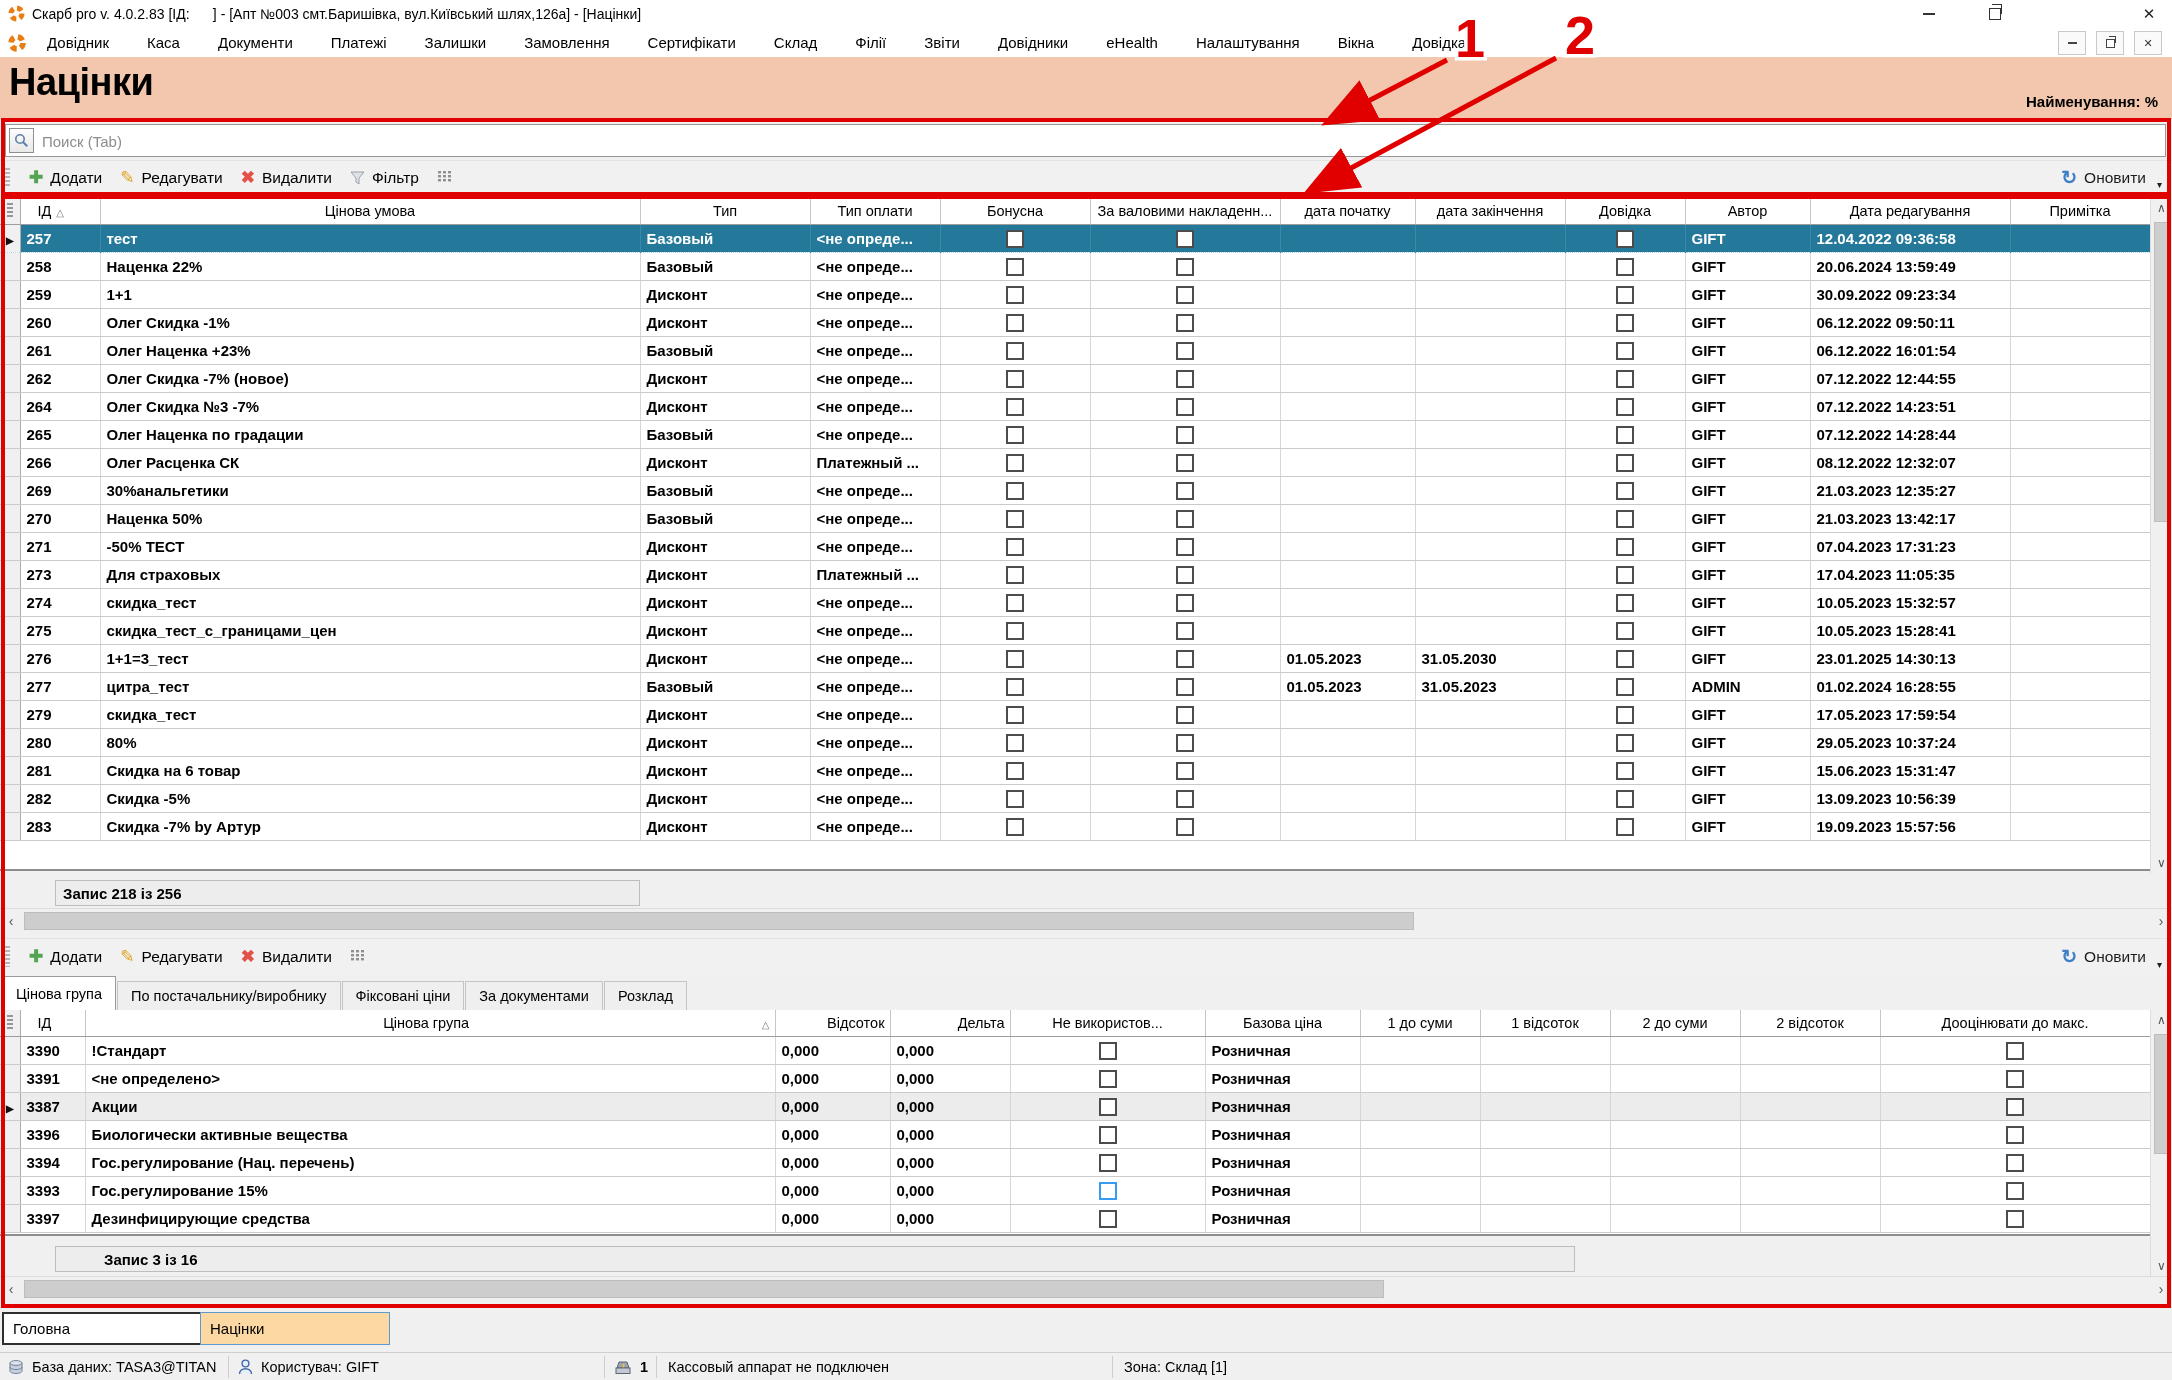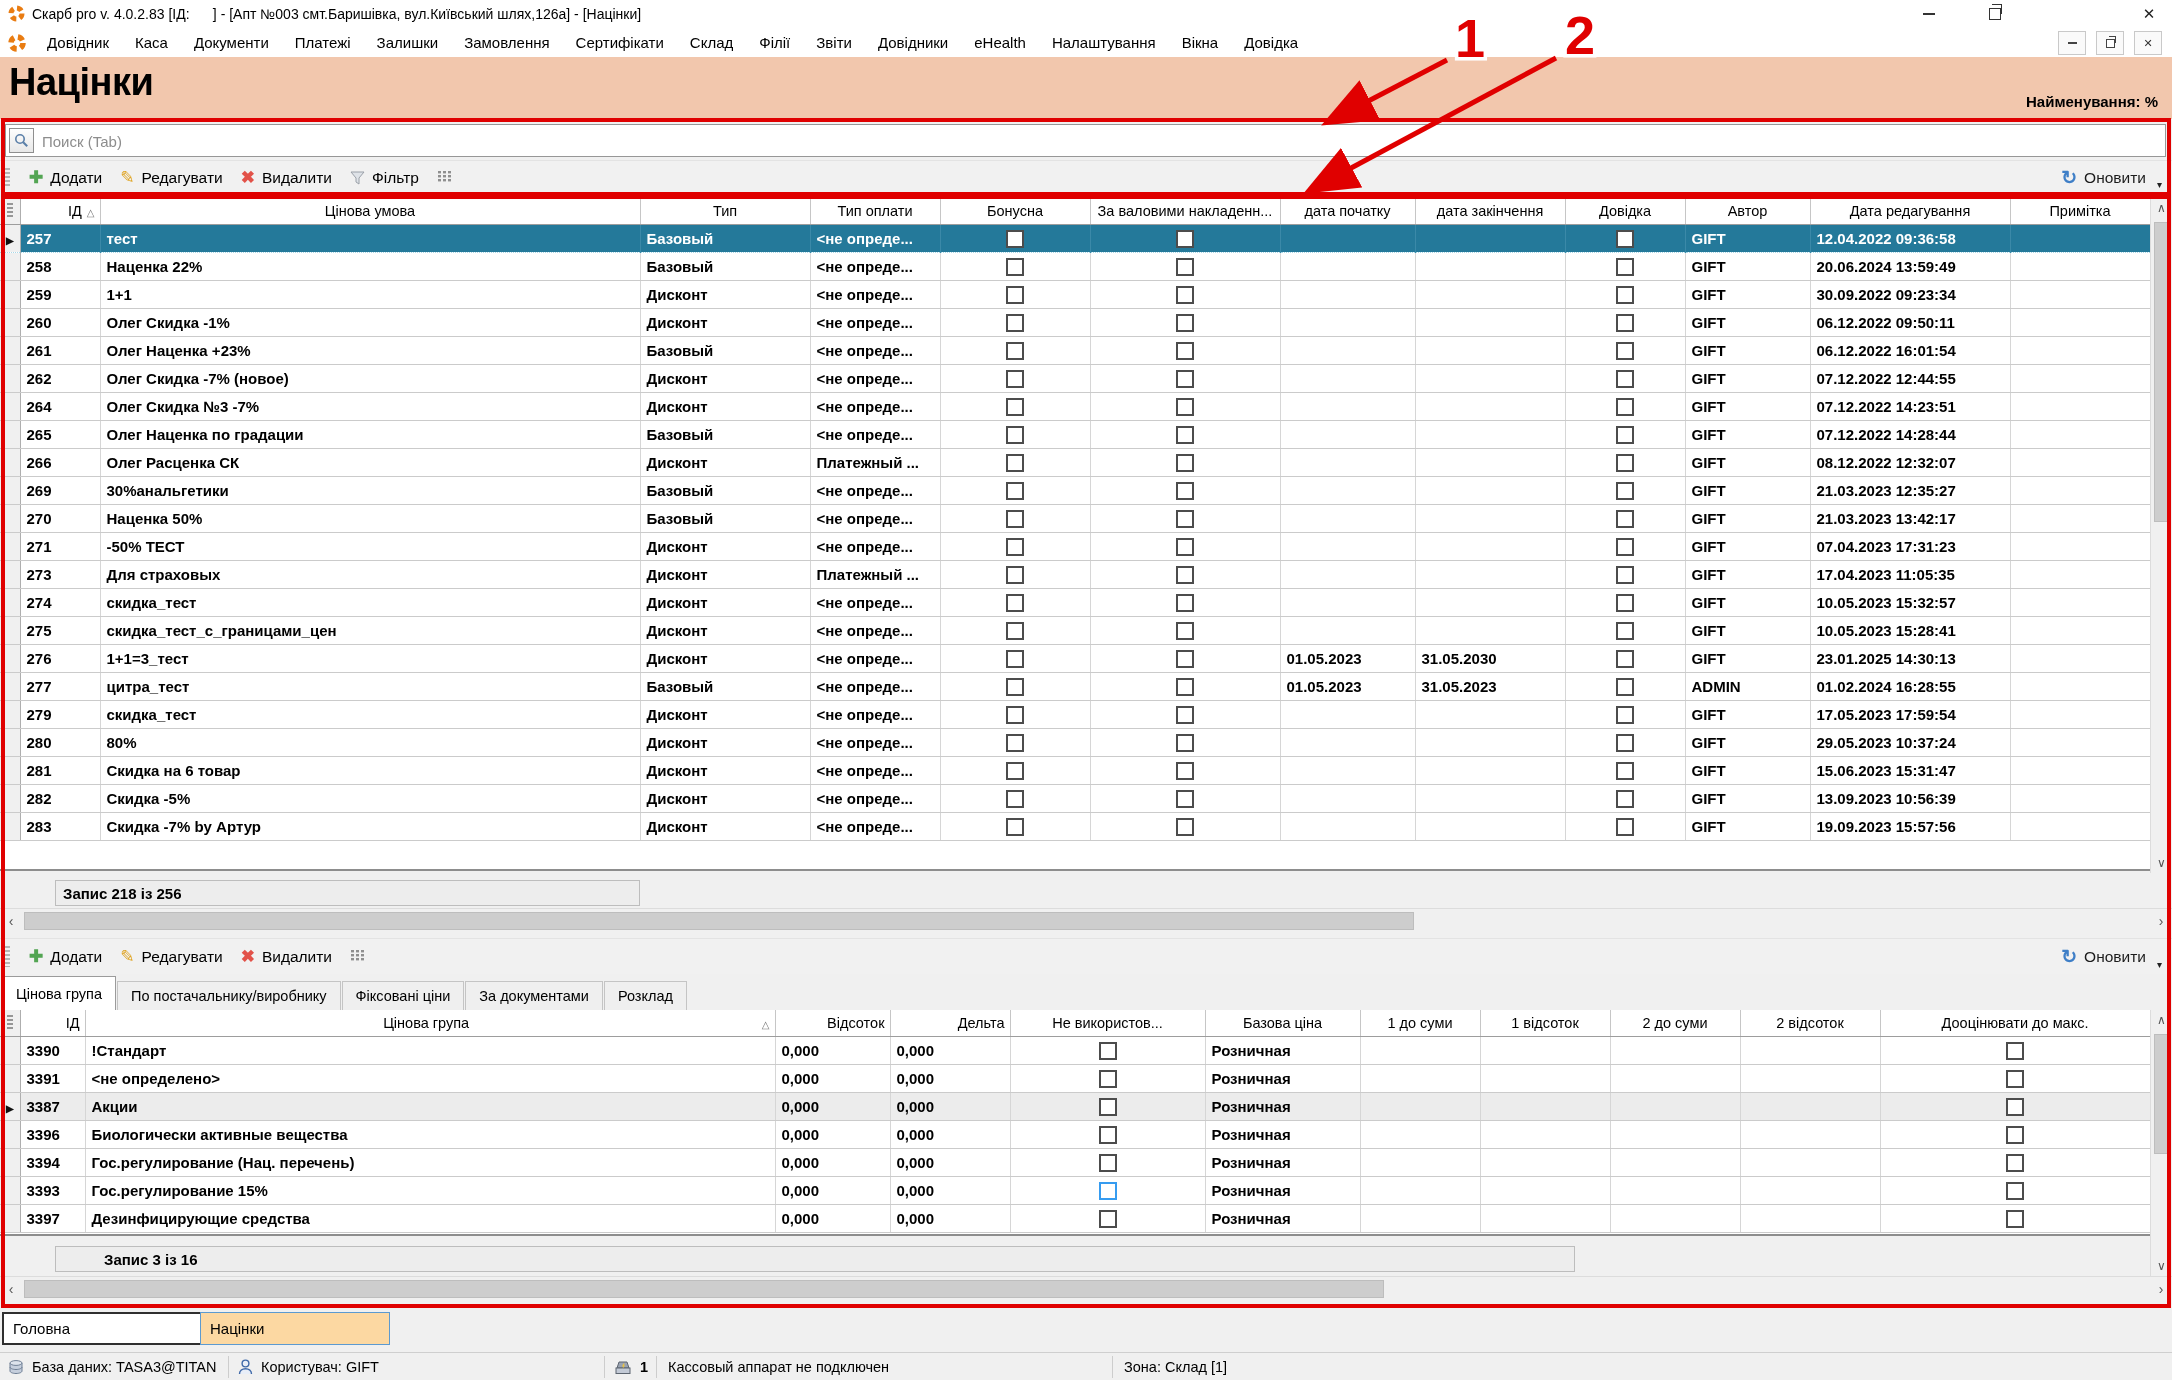--- a/index.html
+++ b/index.html
@@ -9,21 +9,21 @@
   .titlebar{position:absolute;left:0;top:0;width:2172px;height:28px;background:#fff;}
   .app-icon{position:absolute;left:8px;top:5px;}
   .title-text{position:absolute;left:32px;top:6px;font-size:14px;white-space:pre;}
   .tb-btn{position:absolute;top:0;width:34px;height:27px;display:flex;align-items:center;justify-content:center;font-size:15px;color:#222;}
   .g-min{display:inline-block;width:12px;border-bottom:2px solid #333;}
   .g-restore{position:relative;display:inline-block;width:10px;height:10px;border:1.5px solid #333;background:#fff;}
   .g-restore::before{content:"";position:absolute;left:2px;top:-5px;width:9px;height:9px;border:1.5px solid #333;border-left:none;border-bottom:none;}
   
   .menubar{position:absolute;left:0;top:28px;width:2172px;height:29px;background:#fff;display:flex;align-items:center;padding-left:8px;box-sizing:border-box;}
   .menu-icon{margin-right:8px;display:flex;}
-  .menu-items{display:flex;}
+  .menu-items{display:flex;gap:12px;}
   .menu-item{padding:0 13px;font-size:15px;line-height:29px;white-space:nowrap;}
   .mdi-btns{position:absolute;right:10px;top:3px;display:flex;gap:10px;}
   .mdi-btn{width:26px;height:22px;border:1px solid #c9c9c9;background:#fafafa;display:flex;align-items:center;justify-content:center;font-size:11px;color:#333;}
   .g-min-s{display:inline-block;width:9px;border-bottom:2px solid #444;}
   .g-restore-s{position:relative;display:inline-block;width:7px;height:7px;border:1px solid #444;background:#fff;}
   .g-restore-s::before{content:"";position:absolute;left:2px;top:-4px;width:6px;height:6px;border:1px solid #444;border-left:none;border-bottom:none;}
   
   .banner{position:absolute;left:0;top:57px;width:2172px;height:62px;background:#f2c7ad;}
   .banner-title{position:absolute;left:9px;top:4px;font-size:38px;font-weight:bold;letter-spacing:-0.5px;}
   .banner-right{position:absolute;right:14px;bottom:9px;font-size:15px;font-weight:bold;}
@@ -45,21 +45,21 @@
   .ic-del{color:#e25249;font-weight:bold;}
   .refresh-group{position:absolute;right:26px;top:0;bottom:0;display:flex;align-items:center;gap:7px;font-size:15.5px;color:#1c1c1c;}
   .ic-refresh{color:#3f7fc7;font-size:19px;font-weight:bold;}
   .ic-drop{position:absolute;right:-16px;bottom:4px;font-size:10px;color:#222;}
   
   .grid-host{position:absolute;left:0;background:#fff;overflow:hidden;}
   #t1-host{top:198px;width:2150px;height:671px;}
   #t2-host{top:1010px;width:2150px;height:224px;}
   table.grid{border-collapse:collapse;table-layout:fixed;width:2150px;background:#fff;}
   .grid th{font-weight:normal;font-size:14.5px;height:26px;padding:0 5px;border-right:1px solid #c6c6c6;border-bottom:1px solid #9d9d9d;background:#fff;overflow:hidden;white-space:nowrap;text-align:center;}
-  .grid th.al{text-align:right;padding-left:17px;}
+  .grid th.al{text-align:left;padding-left:17px;}
   .grid th.ar{text-align:right;}
   .grid td{font-weight:bold;font-size:15px;height:27px;padding:0 6px;border-right:1px solid #d6d6d6;border-bottom:1px solid #cbcbcb;overflow:hidden;white-space:nowrap;}
   .grid .ind{padding:0;background:#f0f0f0;border-right:1px solid #aeaeae;text-align:center;}
   .dots{width:6px;height:16px;margin:0 auto;background:repeating-linear-gradient(180deg,#969696 0 2px,transparent 2px 4px);}
   .marker{font-size:10px;color:#111;}
   .sort{font-size:10px;color:#777;margin-left:5px;}
   .sort-r{float:right;font-size:10px;color:#777;margin-top:4px;}
   tr.sel1 td{background:#24799a;color:#fff;border-right-color:#3b89a8;border-top:1px dotted #a8d8e8;border-bottom:1px dotted #a8d8e8;}
   tr.sel2 td{background:#ececec;}
   td.cbc{text-align:center;}

